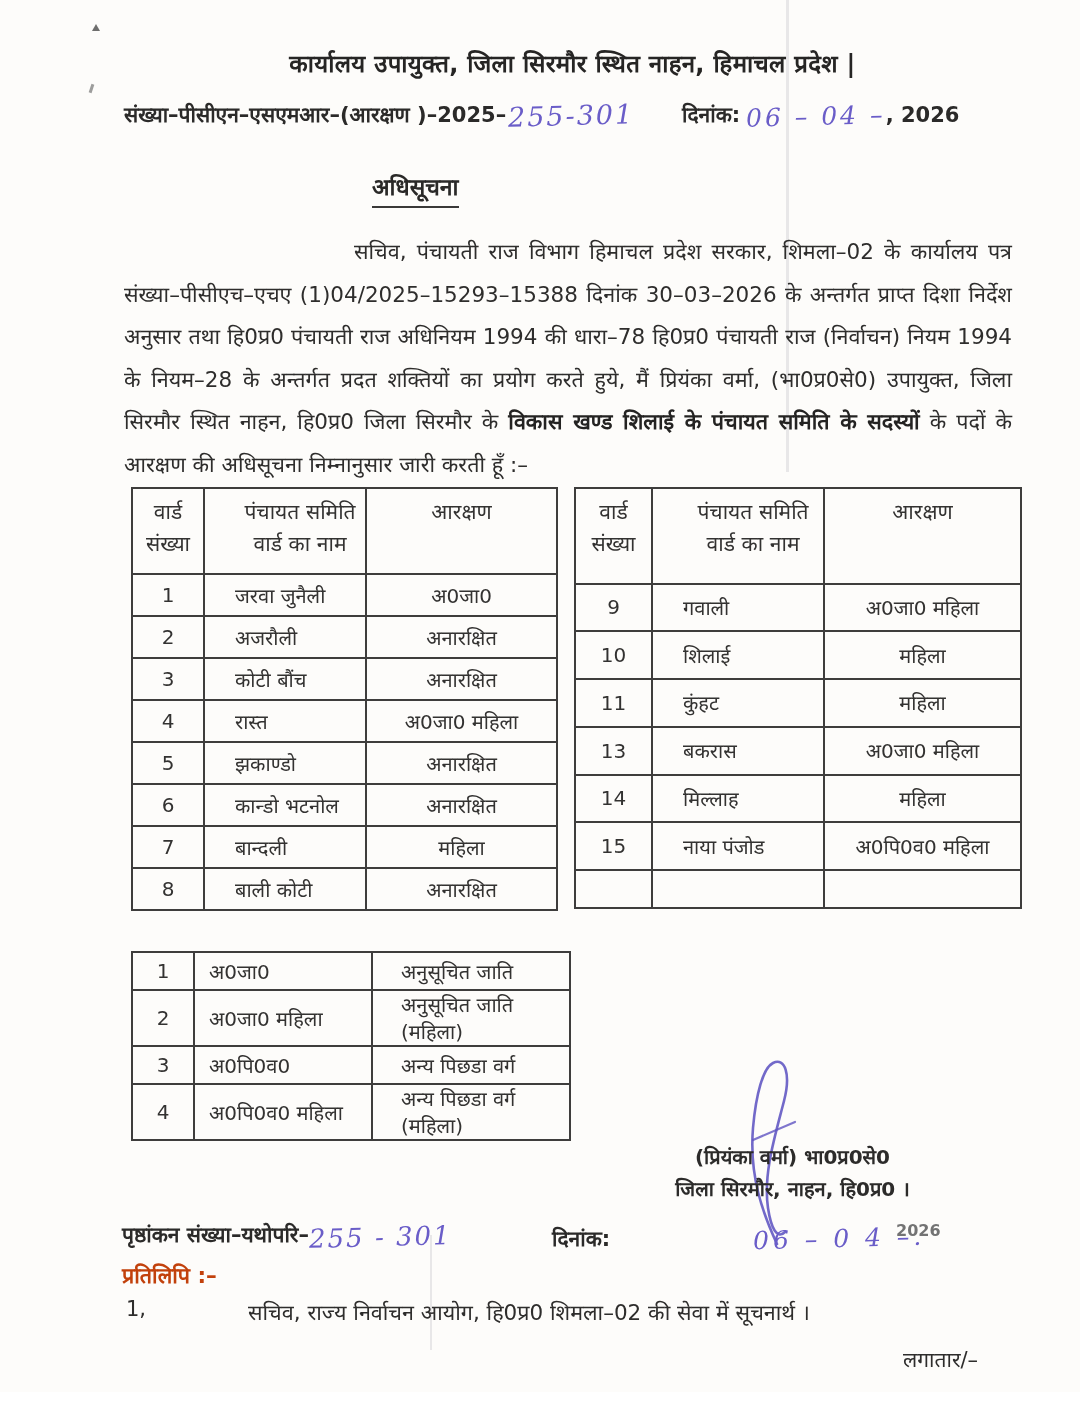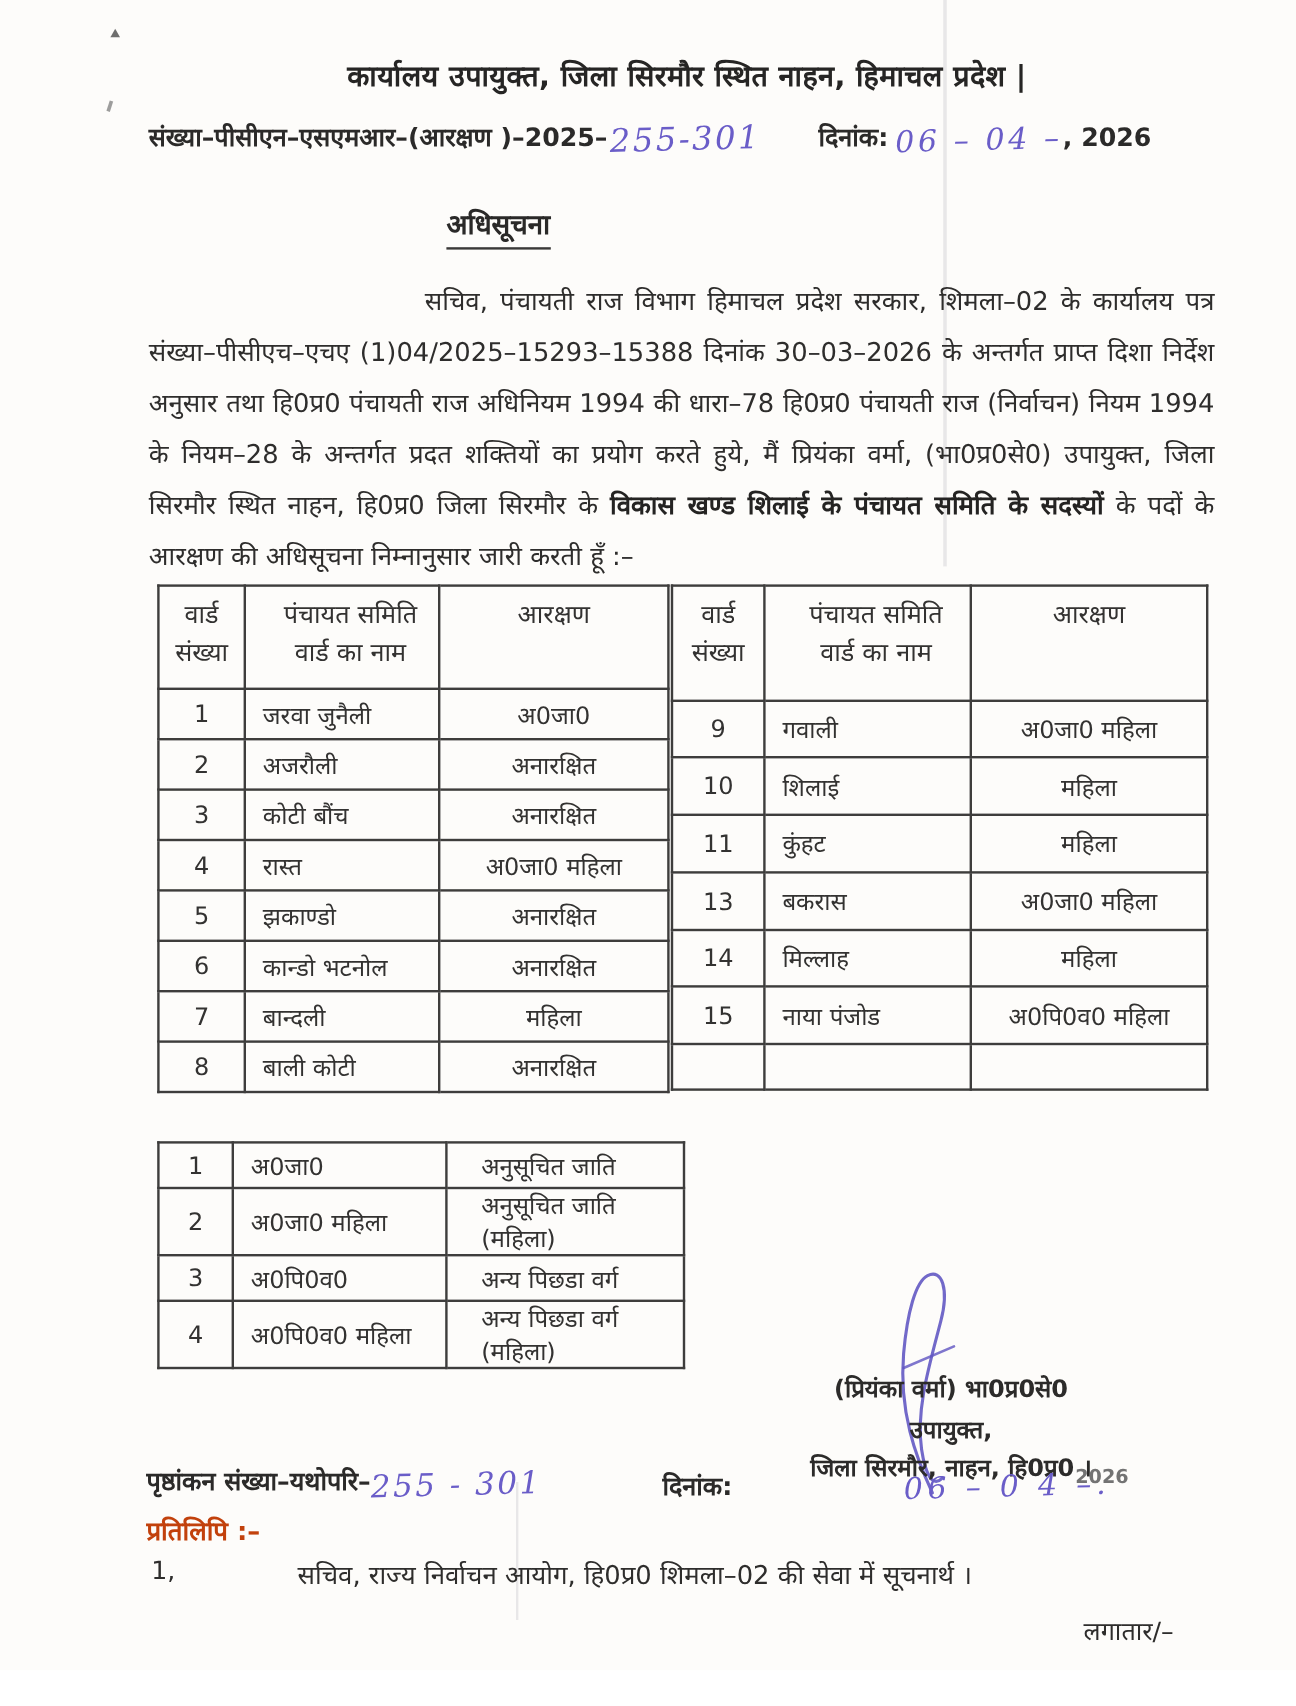--- a/index.html
+++ b/index.html
@@ -44,34 +44,34 @@
     font-size:23px; font-weight:bold; color:#2a2928;
     border-bottom:2px solid #3a3938; padding-bottom:4px;
   }
   .body-para {
     position:absolute; left:124px; top:231px; width:888px;
     font-size:21.5px; line-height:42.5px; text-align:justify;
     text-indent:230px; color:#2e2d2c;
   }
   .body-para .bold-seg { font-weight:bold; color:#242322; }
 
-  .tables-wrap { position:absolute; left:131px; top:487px; display:flex; gap:1px; }
+  .tables-wrap { position:absolute; left:131px; top:487px; display:flex; gap:16px; }
   table.ward { border-collapse:collapse; table-layout:fixed; }
   table.ward th, table.ward td {
     border:2px solid #3e3d3c; font-weight:normal;
     font-size:20px; color:#333231; overflow:hidden;
   }
   table.ward th {
     height:86px; vertical-align:top; padding-top:7px; text-align:center;
     white-space:pre-line; font-size:21px; line-height:32px;
   }
   table.left-t  { width:427px; height:422px; }
   table.right-t { width:448px; height:422px; }
   .col-num  { width:72px;  text-align:center; }
-  .col-name { width:162px; text-align:left; padding-left:14px;margin-top:32px; }
+  .col-name { width:162px; text-align:left; padding-left:30px;margin-top:32px; }
   .col-res  { text-align:center; }
   table.left-t  td { height:42px; }
   table.right-t td { height:43px; }
   table.right-t tr.empty-row td { height:34px; }
   table.right-t .col-num { width:77px; }
   table.right-t .col-name { width:172px; }
 
   .legend-intro {
     position:absolute; left:124px; top:913px;
     font-size:21.5px; font-weight:bold; color:#2b2a29;
@@ -268,21 +268,20 @@
     </tr>
   </tbody>
     </table>
 
   <svg class="sig-flourish" width="76" height="196" viewBox="0 0 76 196">
     <path d="M 44,188 C 30,158 16,120 20,72 C 23,38 30,12 40,7 C 52,1 58,18 51,45 C 42,80 30,118 35,152 C 38,172 44,184 52,176" fill="none" stroke="#5f54c2" stroke-width="2.6" stroke-linecap="round" opacity="0.88"></path>
     <path d="M 20,84 L 62,66" fill="none" stroke="#5f54c2" stroke-width="2.2" stroke-linecap="round" opacity="0.8"></path>
   </svg>
   <div class="signature-block">
     <div class="sig-name">(प्रियंका वर्मा) भा0प्र0से0</div>
-    <div class="sig-designation">उपायुक्त,</div>
     <div class="sig-office">जिला सिरमौर, नाहन, हि0प्र0 ।</div>
   </div>
 
   <div class="endorsement">
     <span>पृष्ठांकन संख्या–यथोपरि–</span><span class="hw hw-endorse">255 - 301</span>
   </div>
   <span class="footer-date-label">दिनांक:</span>
   <span class="footer-date-hw">
     <span class="hw hw-date2">06 – 0 4 –.</span>
   </span>

